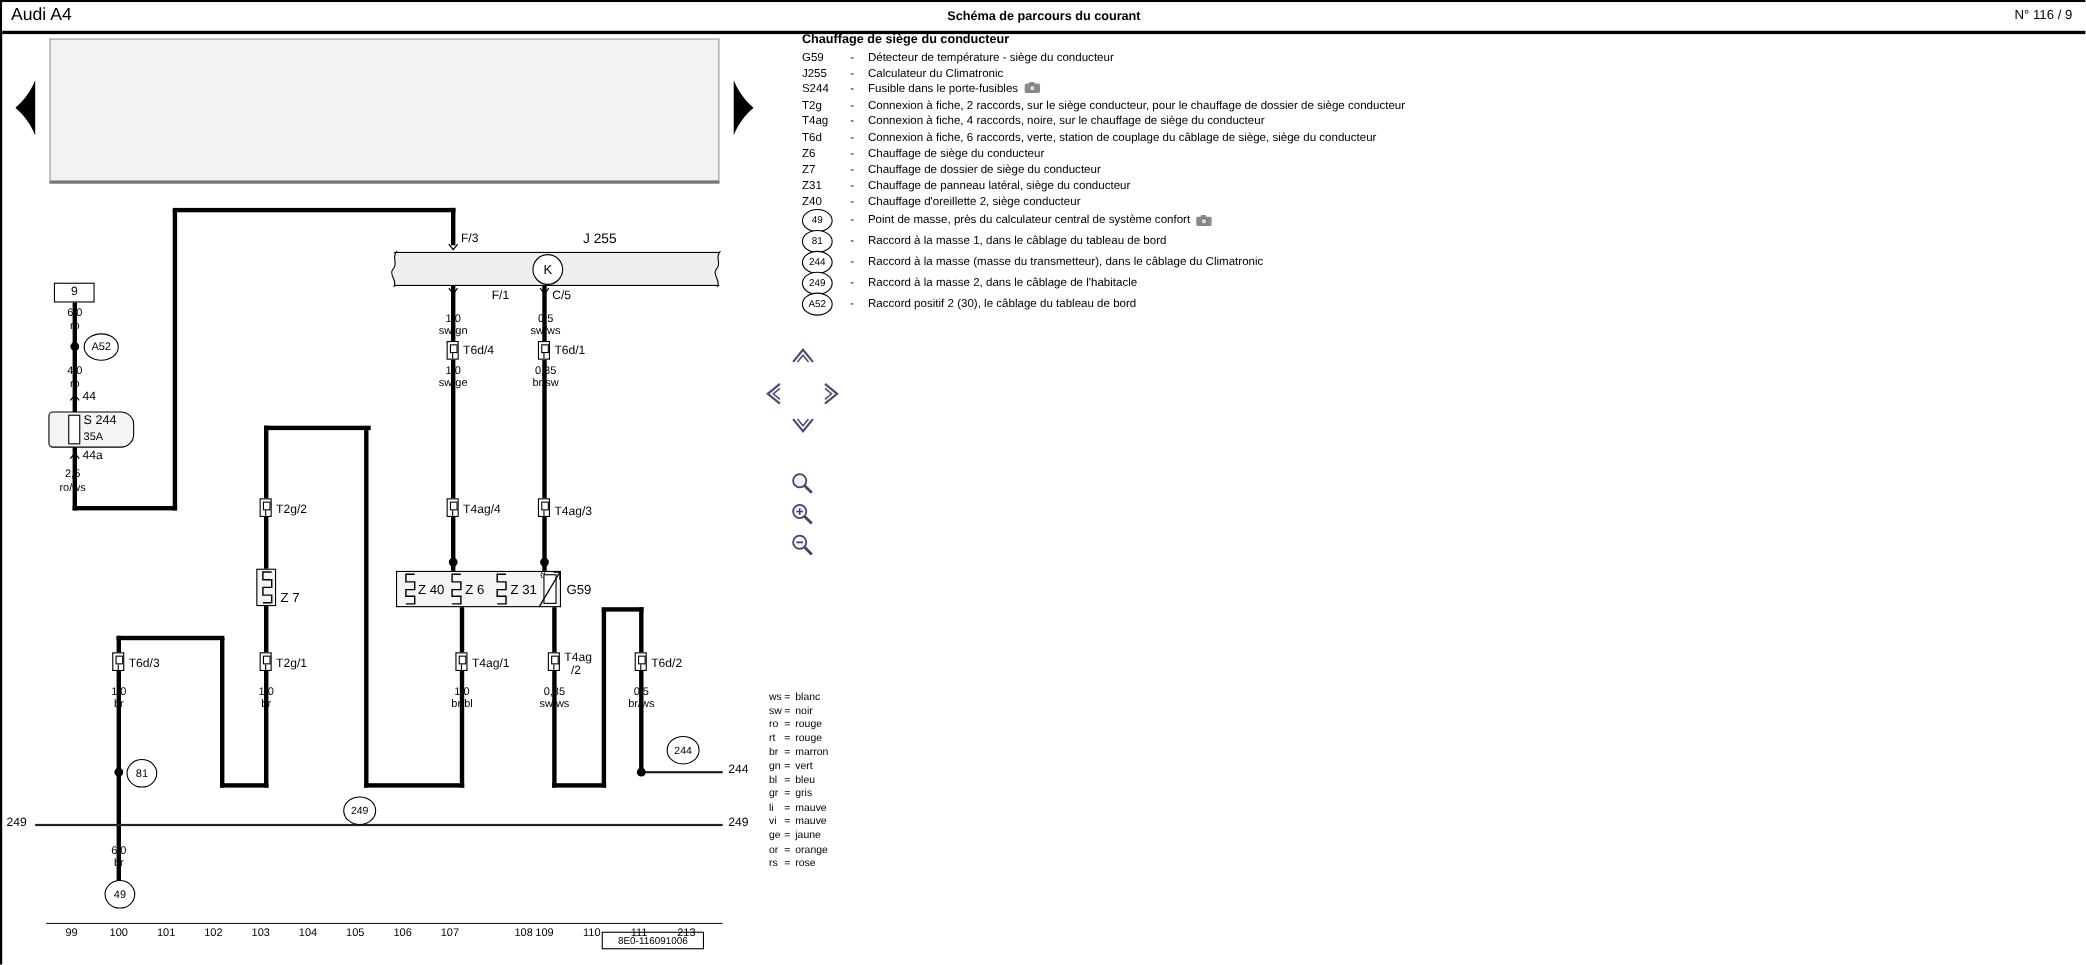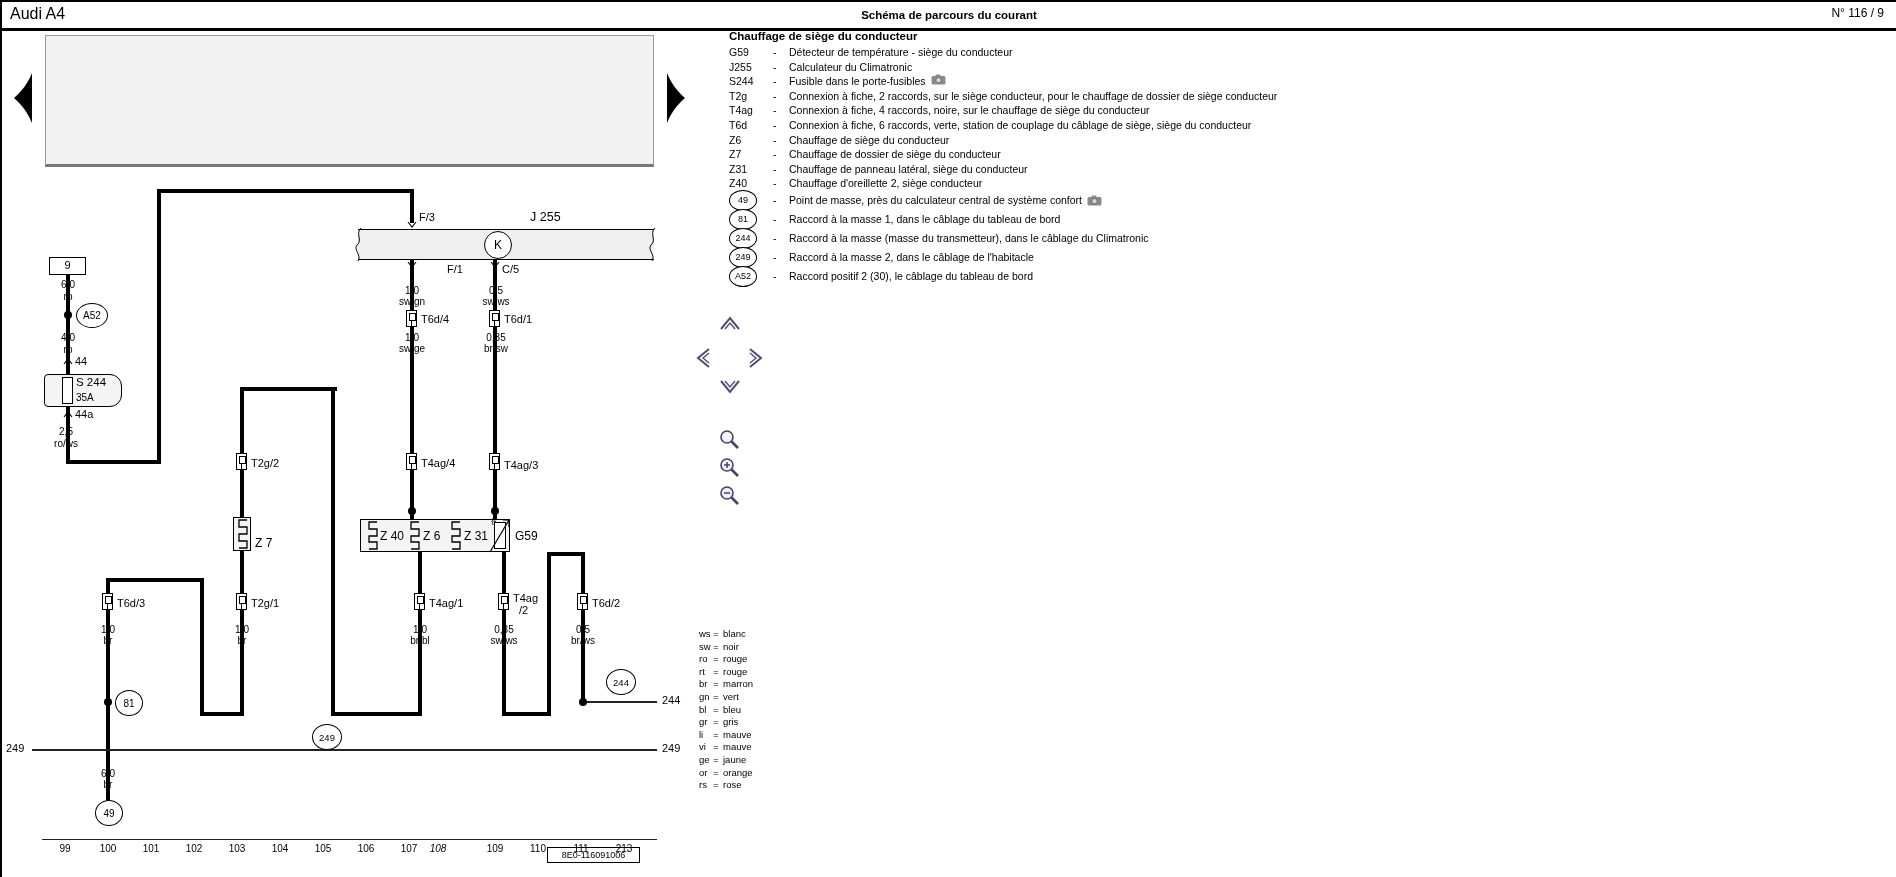--- a/index.html
+++ b/index.html
@@ -241,21 +241,21 @@
 
   <div class="track" style="left:63px;">99</div>
   <div class="track" style="left:106px;">100</div>
   <div class="track" style="left:149px;">101</div>
   <div class="track" style="left:192px;">102</div>
   <div class="track" style="left:235px;">103</div>
   <div class="track" style="left:278px;">104</div>
   <div class="track" style="left:321px;">105</div>
   <div class="track" style="left:364px;">106</div>
   <div class="track" style="left:407px;">107</div>
-  <div class="track" style="left:436px;font-style:italic;">108</div>
+  <div class="track" style="left:474px;">108</div>
   <div class="track" style="left:493px;">109</div>
   <div class="track" style="left:536px;">110</div>
   <div class="track" style="left:579px;">111</div>
   <div class="track" style="left:622px;">213</div>
 
   <div style="position:absolute;left:545px;top:845px;width:93px;height:16px;border:1px solid #000;box-sizing:border-box;text-align:center;font-size:9px;line-height:14px;">
     <span>8E0-116091006</span>
   </div>
 
   <svg class="ctl" style="left:716px;top:312px;" width="24" height="18" viewBox="0 0 24 18">

